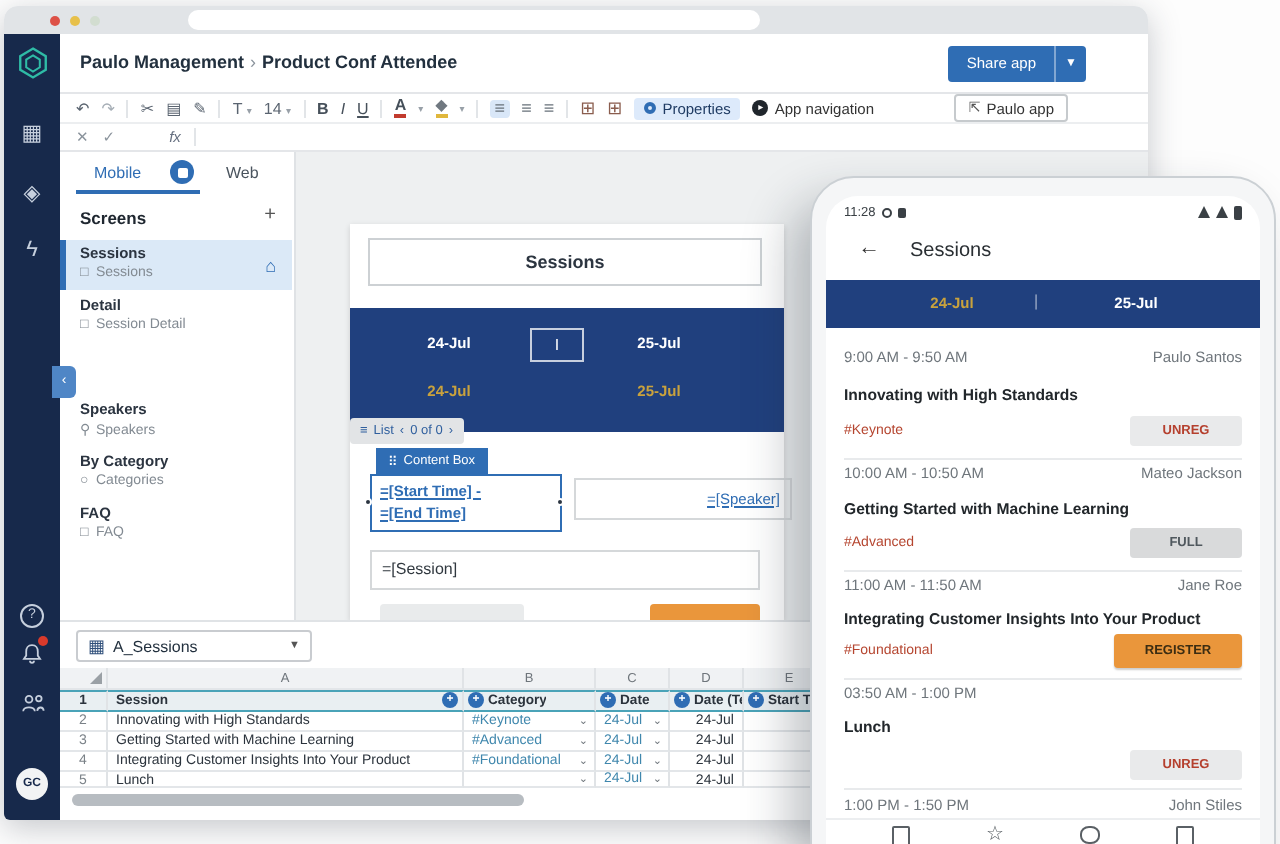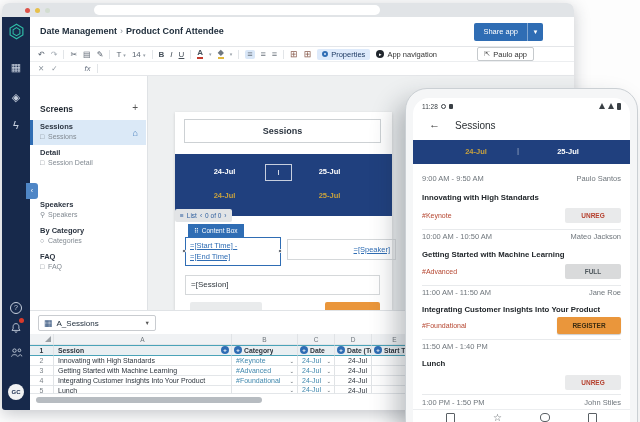--- a/index.html
+++ b/index.html
@@ -133,21 +133,21 @@
     text-align:center; line-height:16px; }
   .listchip { position:absolute; left:0; top:97px; height:13px; background:#e2e4e6;
     border-radius:2px; display:flex; align-items:center; gap:3px; padding:0 5px;
     font-size:6.5px; color:#2f5f9e; z-index:2; }
   .cbchip { position:absolute; left:13px; top:112px; height:13px; background:#2f6db4;
     color:#fff; font-size:6.5px; display:flex; align-items:center; gap:3px;
     padding:0 6px; z-index:2; }
   .selbox { position:absolute; left:10px; top:125px; width:96px; height:29px;
     border:1.5px solid #2f6db4; padding:2px 4px; font-size:7.5px; line-height:11px;
     color:#2f6db4; }
-  .selbox span { text-decoration:underline; display:block; }
+  .selbox span { text-decoration:underline; display:block;font-weight:bold; }
   .handle { position:absolute; width:4px; height:4px; background:#2b3440;
     border:1px solid #fff; border-radius:50%; top:137px; z-index:3; }
   .spkbox { position:absolute; left:112px; top:127px; width:109px; height:21px;
     border:1px solid #d5d8da; font-size:7.5px; line-height:19px; color:#2f6db4;
     text-align:right; padding:0 5px; }
   .spkbox span { text-decoration:underline; }
   .sesbox { position:absolute; left:10px; top:163px; width:195px; height:20px;
     border:1px solid #d5d8da; font-size:8px; line-height:18px; color:#30383f;
     padding:0 5px; }
   .stub-g { position:absolute; left:15px; top:190px; width:72px; height:12px;
@@ -276,21 +276,21 @@
           <path d="M1.6 9.6C1.6 7 7.4 7 7.4 9.6" fill="none" stroke="#c6cfdd" stroke-width="0.9"></path>
           <circle cx="9.4" cy="3.3" r="1.4" fill="none" stroke="#c6cfdd" stroke-width="0.9"></circle>
           <path d="M8.6 9.4c.4-2.4 3.2-2 3.2 0" fill="none" stroke="#c6cfdd" stroke-width="0.9"></path>
         </svg>
     </span>
     <span class="avatar" style="bottom:10px;">GC</span>
   </div>
 
   <div class="appheader">
     <div class="crumb">
-      <span>Date Management</span><span class="sep">›</span><span class="page">Product Conf Attendee</span>
+      <span>Paulo Management</span><span class="sep">›</span><span class="page">Product Conf Attendee</span>
     </div>
     <div class="sharebtn">Share app</div>
     <div class="sharecaret">▼</div>
   </div>
 
   <div class="toolbar">
     <span class="tb">↶</span>
     <span class="tb tb-dim">↷</span>
     <span class="tsep"></span>
     <span class="tb">✂</span>
@@ -330,20 +330,26 @@
   </div>
 
   <div class="formulabar">
     <span>✕</span>
     <span>✓</span>
     <span class="fx">fx</span>
     <span class="tsep"></span>
   </div>
 
   <div class="sidebar">
+    <div class="ptabs">
+      <span class="ptab-m">Mobile</span>
+      <span class="toggle"></span>
+      <span class="ptab-w">Web</span>
+      <span class="ptab-line"></span>
+    </div>
     <div class="screenshdr">Screens</div>
     <div class="screensplus">+</div>
 
     <div class="scr-item sel" style="top:44px;">
       <div class="scr-t">Sessions</div>
       <div class="scr-s"><span class="scr-ic">□</span><span>Sessions</span></div>
       <span class="home-ic">⌂</span>
     </div>
     <div class="scr-item" style="top:70px;">
       <div class="scr-t">Detail</div>
@@ -542,21 +548,21 @@
     <span class="ph-btn b-full" style="top:166px;">FULL</span>
     <span class="ph-div" style="top:187px;"></span>
 
     <span class="ph-time" style="top:190px;">11:00 AM - 11:50 AM</span>
     <span class="ph-spk" style="top:190px;">Jane Roe</span>
     <span class="ph-stitle" style="top:207px;">Integrating Customer Insights Into Your Product</span>
     <span class="ph-tag" style="top:224px;">#Foundational</span>
     <span class="ph-btn b-register" style="top:219px;">REGISTER</span>
     <span class="ph-div" style="top:241px;"></span>
 
-    <span class="ph-time" style="top:244px;">11:50 AM - 1:40 PM</span>
+    <span class="ph-time" style="top:244px;">03:50 AM - 1:00 PM</span>
     <span class="ph-stitle" style="top:261px;">Lunch</span>
     <span class="ph-btn b-unreg" style="top:277px;">UNREG</span>
     <span class="ph-div" style="top:296px;"></span>
 
     <span class="ph-time" style="top:300px;">1:00 PM - 1:50 PM</span>
     <span class="ph-spk" style="top:300px;">John Stiles</span>
 
     <div class="navbar">
       <span class="nav-sq"></span>
       <span class="nav-star">☆</span>

